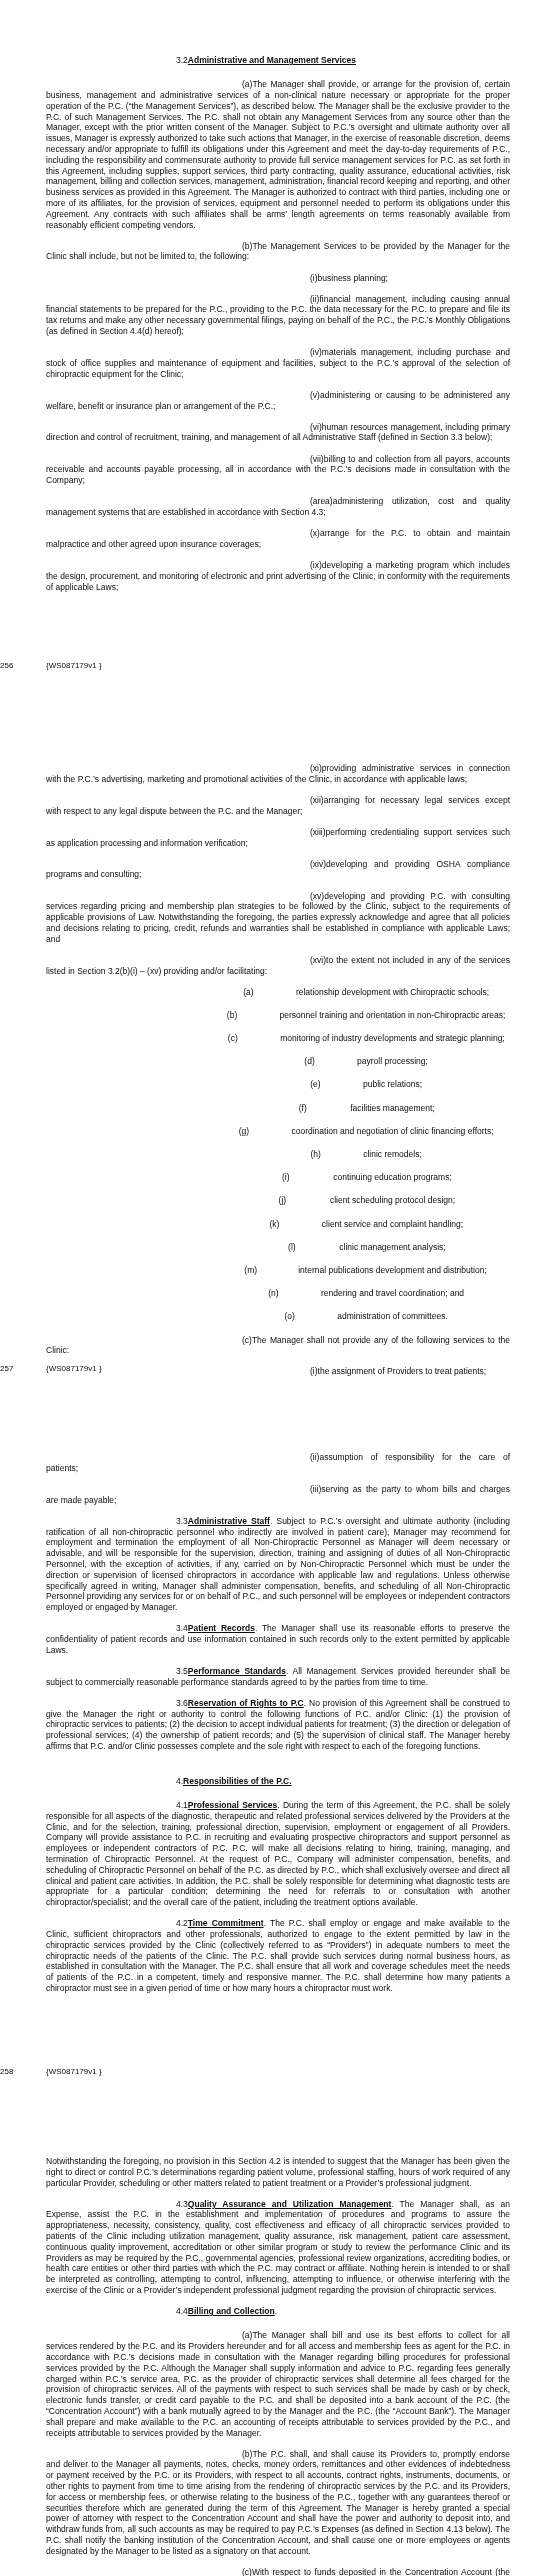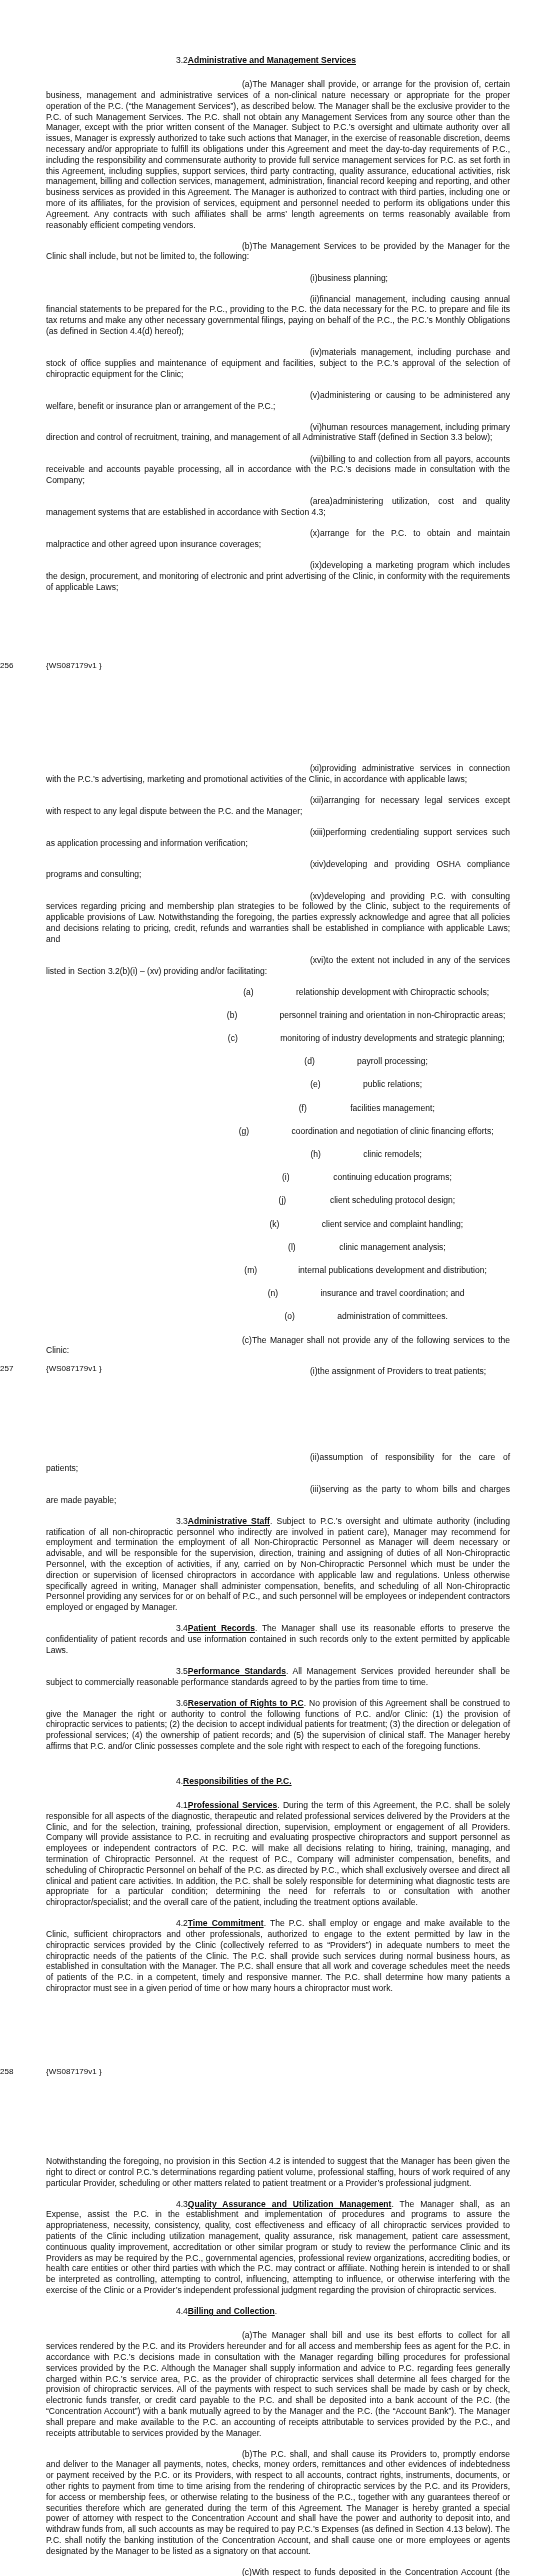--- a/index.html
+++ b/index.html
@@ -111,21 +111,21 @@
         <div class="block alpha"><span class="lbl">(d)</span><span class="txt">payroll processing;</span></div>
         <div class="block alpha"><span class="lbl">(e)</span><span class="txt">public relations;</span></div>
         <div class="block alpha"><span class="lbl">(f)</span><span class="txt">facilities management;</span></div>
         <div class="block alpha"><span class="lbl">(g)</span><span class="txt">coordination and negotiation of  clinic financing efforts;</span></div>
         <div class="block alpha"><span class="lbl">(h)</span><span class="txt">clinic remodels;</span></div>
         <div class="block alpha"><span class="lbl">(i)</span><span class="txt">continuing education programs;</span></div>
         <div class="block alpha"><span class="lbl">(j)</span><span class="txt">client scheduling protocol design;</span></div>
         <div class="block alpha"><span class="lbl">(k)</span><span class="txt">client service and complaint handling;</span></div>
         <div class="block alpha"><span class="lbl">(l)</span><span class="txt">clinic management analysis;</span></div>
         <div class="block alpha"><span class="lbl">(m)</span><span class="txt">internal publications development and distribution;</span></div>
-        <div class="block alpha"><span class="lbl">(n)</span><span class="txt">insurance and travel coordination; and</span></div>
+        <div class="block alpha"><span class="lbl">(n)</span><span class="txt">rendering and travel coordination; and</span></div>
         <div class="block alpha"><span class="lbl">(o)</span><span class="txt">administration of committees.</span></div>
         <div class="block para"><span class="lbl">(c)</span><span class="txt">The Manager shall not provide any of the following services to the Clinic:</span></div>
         <div class="block roman"><span class="lbl">(i)</span><span class="txt">the assignment of Providers to treat patients;</span></div>
       </div>
     <footer class="pfooter">
       <span class="docid">{WS087179v1 }</span>
       <span class="pnum">257</span>
     </footer>
   </section>
   <section class="page">

